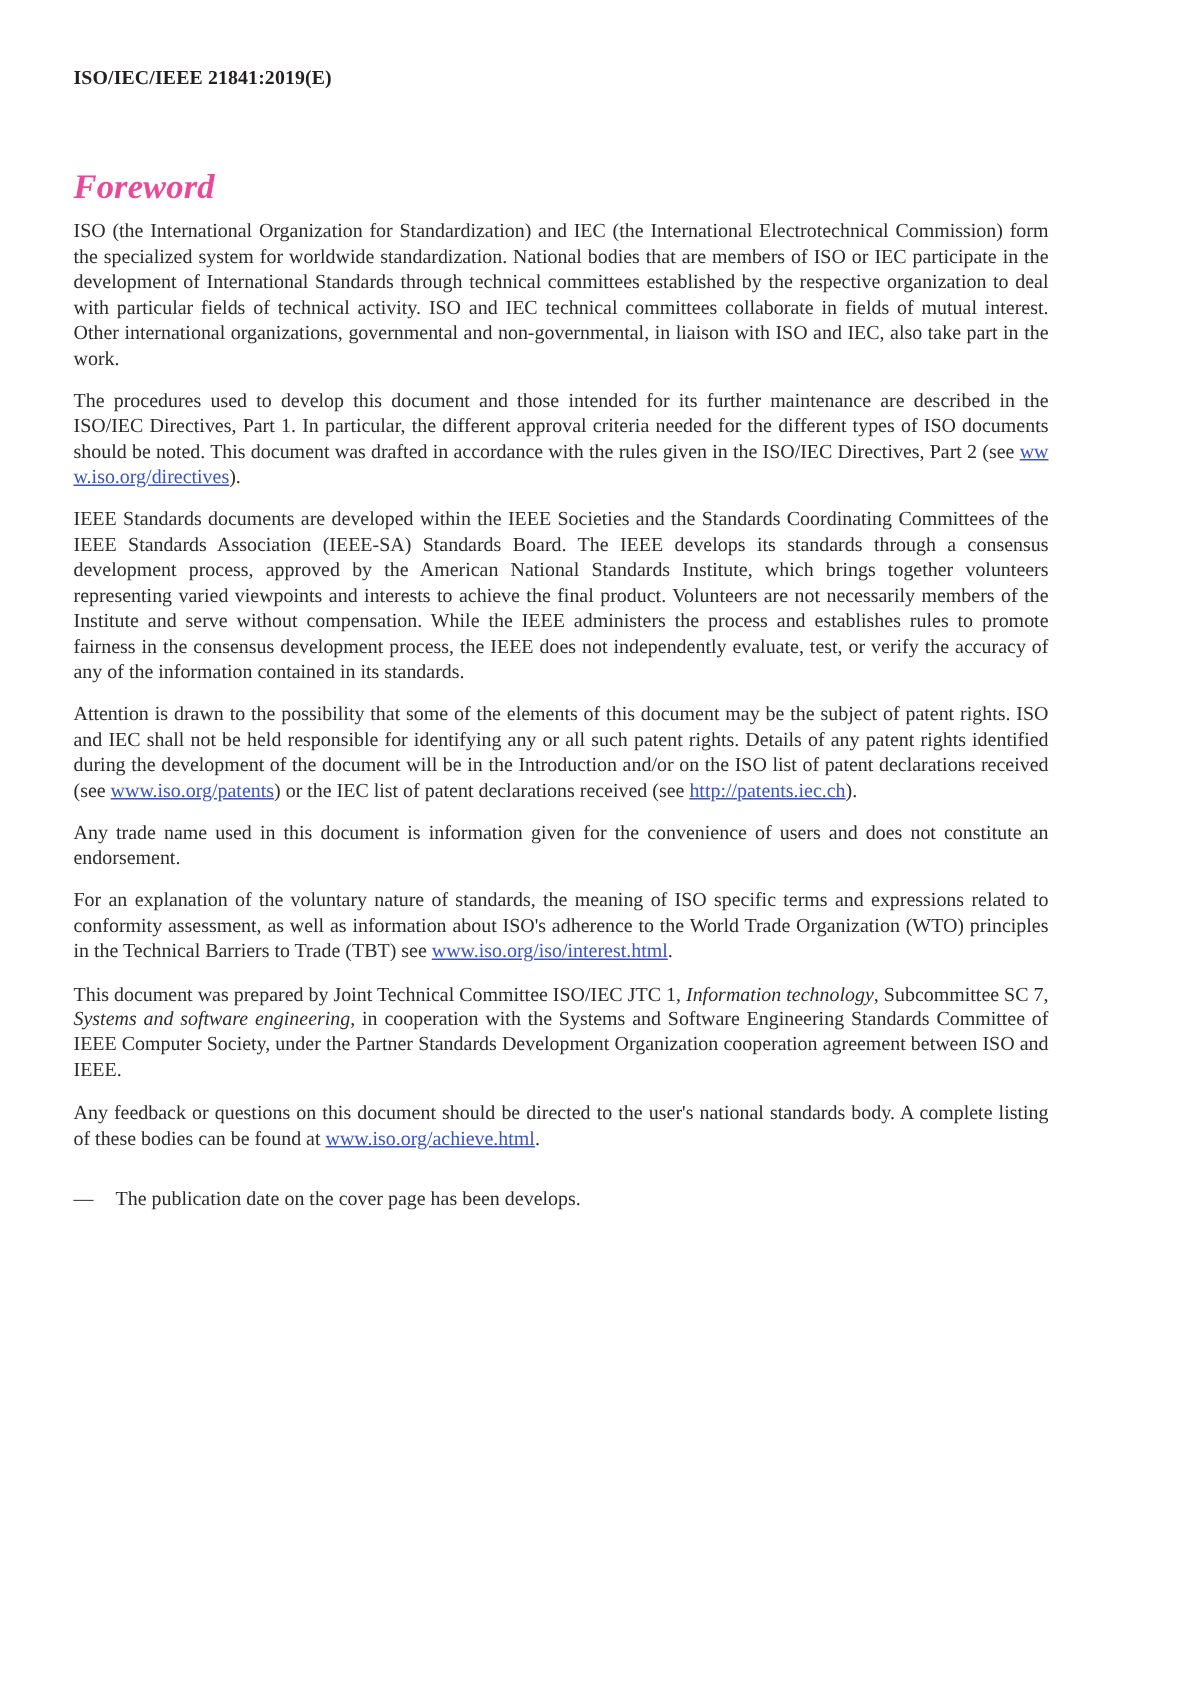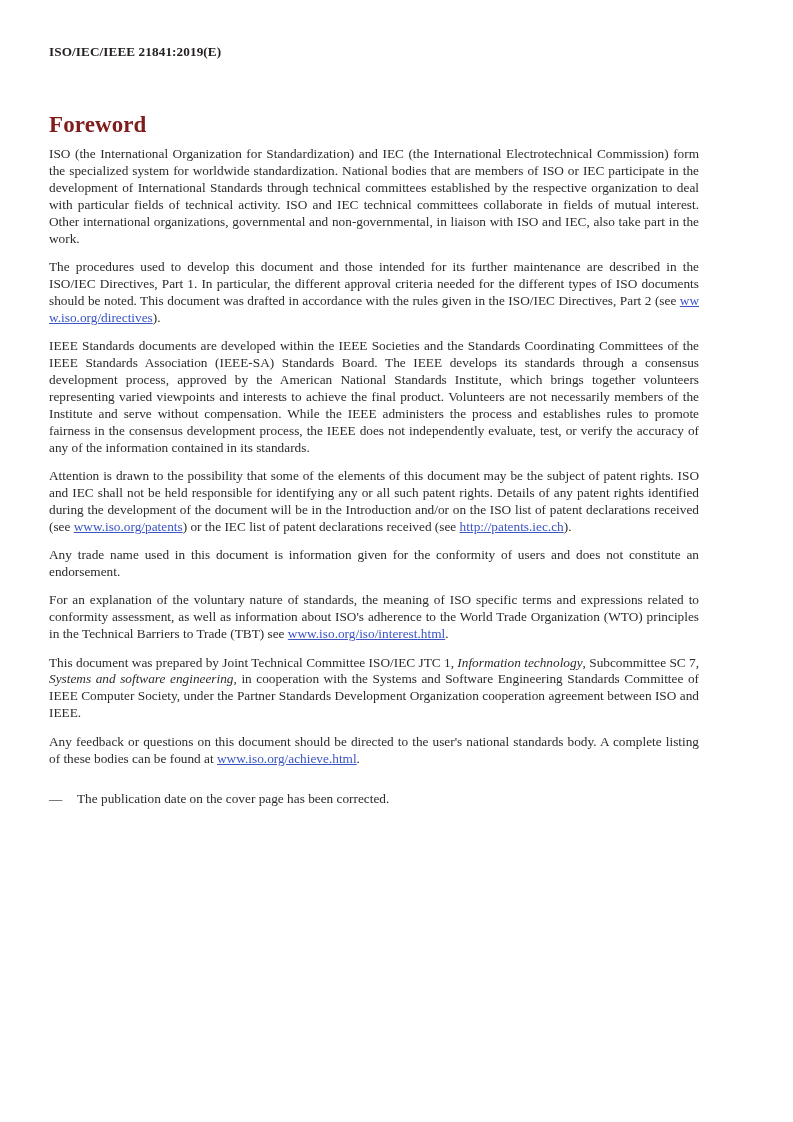--- a/index.html
+++ b/index.html
@@ -34,22 +34,23 @@
     letter-spacing: 0.1px;
     line-height: 16px;
     margin: 0 0 0 0;
     color: #231f20;
   }
   .section-title {
     font-size: 23px;
     font-weight: bold;
     line-height: 26px;
     margin: 52px 0 0 0;
-    color: #7f1d1d;
+    color: #ec4899;
     letter-spacing: 0.1px;
+    font-style: italic;
   }
   .body-block {
     margin-top: 8px;
   }
   p.para {
     margin: 0 0 11.5px 0;
     font-size: 13.3px;
     line-height: 16.9px;
     text-align: justify;
     text-justify: inter-word;
@@ -124,34 +125,34 @@
     <div class="body-block">
 
       <p class="para">ISO (the International Organization for Standardization) and IEC (the International Electrotechnical Commission) form the specialized system for worldwide standardization. National bodies that are members of ISO or IEC participate in the development of International Standards through technical committees established by the respective organization to deal with particular fields of technical activity. ISO and IEC technical committees collaborate in fields of mutual interest. Other international organizations, governmental and non-governmental, in liaison with ISO and IEC, also take part in the work.</p>
 
       <p class="para"><span>The procedures used to develop this document and those intended for its further maintenance are described in the ISO/IEC Directives, Part 1. In particular, the different approval criteria needed for the different types of ISO documents should be noted. This document was drafted in accordance with the rules given in the ISO/IEC Directives, Part 2 (see </span><a class="doclink" href="#">www.iso.org/directives</a><span>).</span></p>
 
       <p class="para">IEEE Standards documents are developed within the IEEE Societies and the Standards Coordinating Committees of the IEEE Standards Association (IEEE-SA) Standards Board. The IEEE develops its standards through a consensus development process, approved by the American National Standards Institute, which brings together volunteers representing varied viewpoints and interests to achieve the final product. Volunteers are not necessarily members of the Institute and serve without compensation. While the IEEE administers the process and establishes rules to promote fairness in the consensus development process, the IEEE does not independently evaluate, test, or verify the accuracy of any of the information contained in its standards.</p>
 
       <p class="para"><span>Attention is drawn to the possibility that some of the elements of this document may be the subject of patent rights. ISO and IEC shall not be held responsible for identifying any or all such patent rights. Details of any patent rights identified during the development of the document will be in the Introduction and/or on the ISO list of patent declarations received (see </span><a class="doclink" href="#">www.iso.org/patents</a><span>) or the IEC list of patent declarations received (see </span><a class="doclink" href="#">http://patents.iec.ch</a><span>).</span></p>
 
-      <p class="para">Any trade name used in this document is information given for the conformity of users and does not constitute an endorsement.</p>
+      <p class="para">Any trade name used in this document is information given for the convenience of users and does not constitute an endorsement.</p>
 
       <p class="para"><span>For an explanation of the voluntary nature of standards, the meaning of ISO specific terms and expressions related to conformity assessment, as well as information about ISO's adherence to the World Trade Organization (WTO) principles in the Technical Barriers to Trade (TBT) see </span><a class="doclink" href="#">www.iso.org/iso/interest.html</a><span>.</span></p>
 
       <p class="para"><span>This document was prepared by Joint Technical Committee ISO/IEC JTC 1, </span><i>Information technology</i><span>, Subcommittee SC 7, </span><i>Systems and software engineering</i><span>, in cooperation with the Systems and Software Engineering Standards Committee of IEEE Computer Society, under the Partner Standards Development Organization cooperation agreement between ISO and IEEE.</span></p>
 
       <p class="para"><span>Any feedback or questions on this document should be directed to the user's national standards body. A complete listing of these bodies can be found at </span><a class="doclink" href="#">www.iso.org/achieve.html</a><span>.</span></p>
 
 
       <div class="spacer-list"></div>
 
       <div class="dash-item">
         <span class="dash">—</span>
-        <span class="dash-text">The publication date on the cover page has been corrected.</span>
+        <span class="dash-text">The publication date on the cover page has been develops.</span>
       </div>
 
     </div>
   </div>
 
   <div class="footer">
     <div class="footer-page">iv</div>
     <div class="footer-rights">
       <div>© ISO/IEC 2019 – All rights reserved</div>
       <div>© IEEE 2019 – All rights reserved</div>

